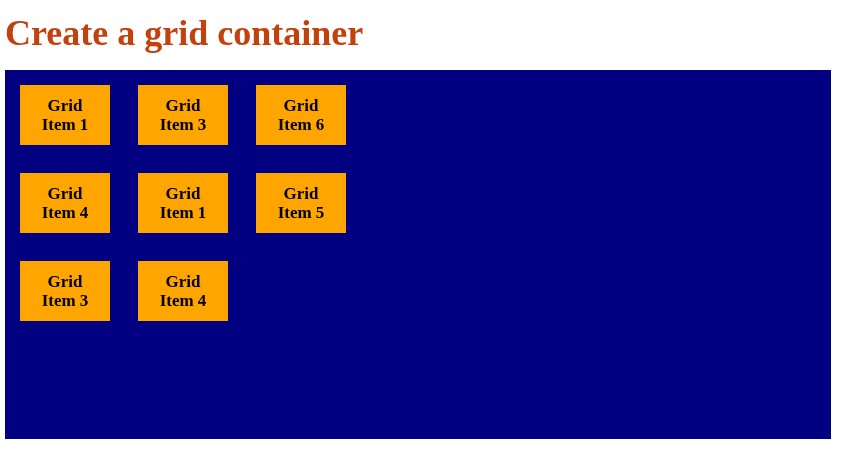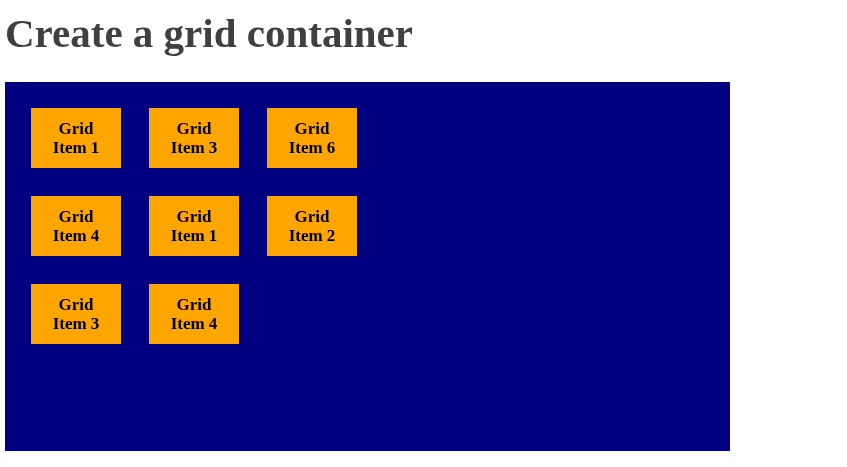--- a/index.html
+++ b/index.html
@@ -11,32 +11,32 @@
     width: 847px;
     height: 467px;
     margin: 0;
     padding: 5px;
     box-sizing: border-box;
     font-family: "Liberation Serif", "DejaVu Serif", serif;
     color: #000000;
     overflow: hidden;
   }
   .page-title {
-    font-size: 41px;
+    font-size: 36px;
     font-weight: bold;
     line-height: 37px;
-    margin: 10px 0 30px 0;
-    color: #404040;
+    margin: 10px 0 18px 0;
+    color: #c2410c;
   }
   .grid-container {
     background-color: #000080;
-    width: 725px;
+    width: 826px;
     height: 369px;
     box-sizing: border-box;
-    padding: 26px;
+    padding: 15px;
     display: grid;
     grid-template-columns: repeat(3, 90px);
     column-gap: 25px;
     row-gap: 27px;
     align-content: start;
     justify-content: start;
     gap: 28px;
   }
   .grid-item {
     background-color: #FFA500;
@@ -60,16 +60,16 @@
 <body>
 
 <h1 class="page-title">Create a grid container</h1>
 
 <div class="grid-container">
   <div class="grid-item">Grid Item 1</div>
   <div class="grid-item">Grid Item 3</div>
   <div class="grid-item">Grid Item 6</div>
   <div class="grid-item">Grid Item 4</div>
   <div class="grid-item">Grid Item 1</div>
-  <div class="grid-item">Grid Item 2</div>
+  <div class="grid-item">Grid Item 5</div>
   <div class="grid-item">Grid Item 3</div>
   <div class="grid-item">Grid Item 4</div>
 </div>
 
 </body></html>

